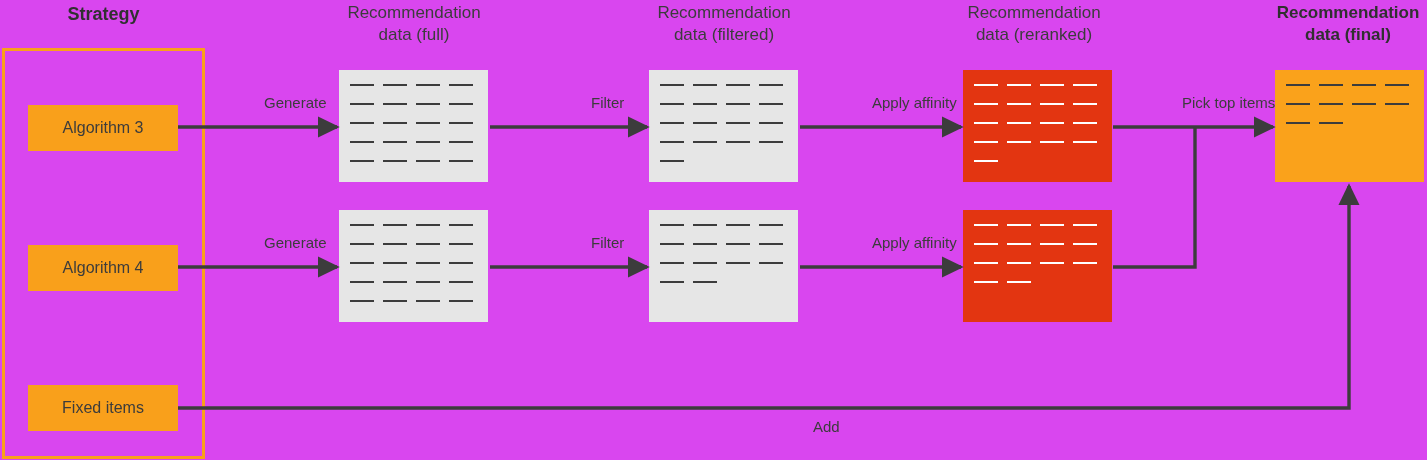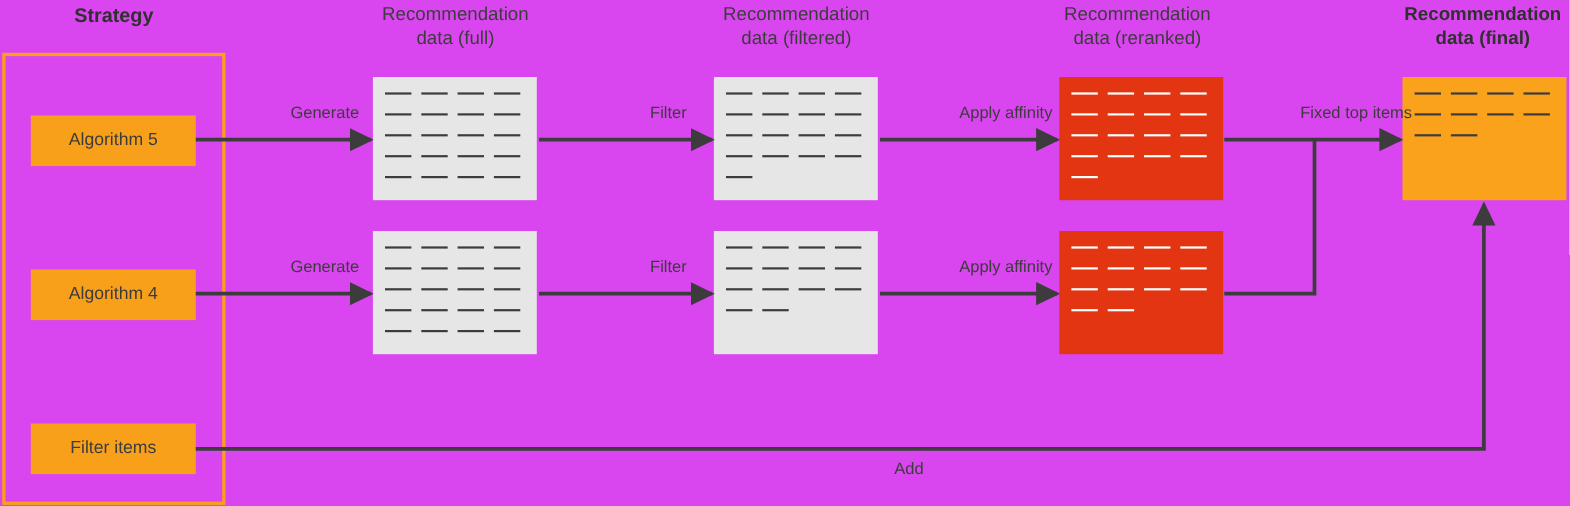--- a/index.html
+++ b/index.html
@@ -108,23 +108,23 @@
 </style>
 </head>
 <body>
 
 <div id="diagram">
 
   <div id="strategy-title">Strategy</div>
   <div id="strategy-container"></div>
 
   <div id="strategy-boxes">
-      <div class="strategy-box" style="top: 105px;">Algorithm 5</div>
+      <div class="strategy-box" style="top: 105px;">Algorithm 3</div>
       <div class="strategy-box" style="top: 245px;">Algorithm 4</div>
-      <div class="strategy-box" style="top: 385px;">Filter items</div>
+      <div class="strategy-box" style="top: 385px;">Fixed items</div>
     </div>
   <div id="data-boxes">
       <div class="data-box gray" style="left: 339px; top: 70px;">
         <div class="data-row">
           <span class="dash"></span>
           <span class="dash"></span>
           <span class="dash"></span>
           <span class="dash"></span>
         </div>
         <div class="data-row">
@@ -316,21 +316,21 @@
 data (filtered)</div>
       <div class="col-title" style="left: 959px; top: 2px; width: 150px;">Recommendation
 data (reranked)</div>
       <div class="col-title bold" style="left: 1269px; top: 2px; width: 158px;">Recommendation
 data (final)</div>
     </div>
   <div id="edge-labels">
       <div class="edge-label" style="left: 224px; top: 94px;">Generate</div>
       <div class="edge-label" style="left: 551px; top: 94px;">Filter</div>
       <div class="edge-label" style="left: 832px; top: 94px;">Apply affinity</div>
-      <div class="edge-label" style="left: 1142px; top: 94px;">Fixed top items</div>
+      <div class="edge-label" style="left: 1142px; top: 94px;">Pick top items</div>
       <div class="edge-label" style="left: 224px; top: 234px;">Generate</div>
       <div class="edge-label" style="left: 551px; top: 234px;">Filter</div>
       <div class="edge-label" style="left: 832px; top: 234px;">Apply affinity</div>
       <div class="edge-label" style="left: 773px; top: 418px;">Add</div>
     </div>
 
   <svg class="wires" viewBox="0 0 1427 460">
     <defs>
       <marker id="ah" markerWidth="7" markerHeight="7" refX="5.6" refY="3.5" orient="auto" markerUnits="strokeWidth">
         <path d="M0,0.4 L6.4,3.5 L0,6.6 z" fill="#3c3c3c"></path>

